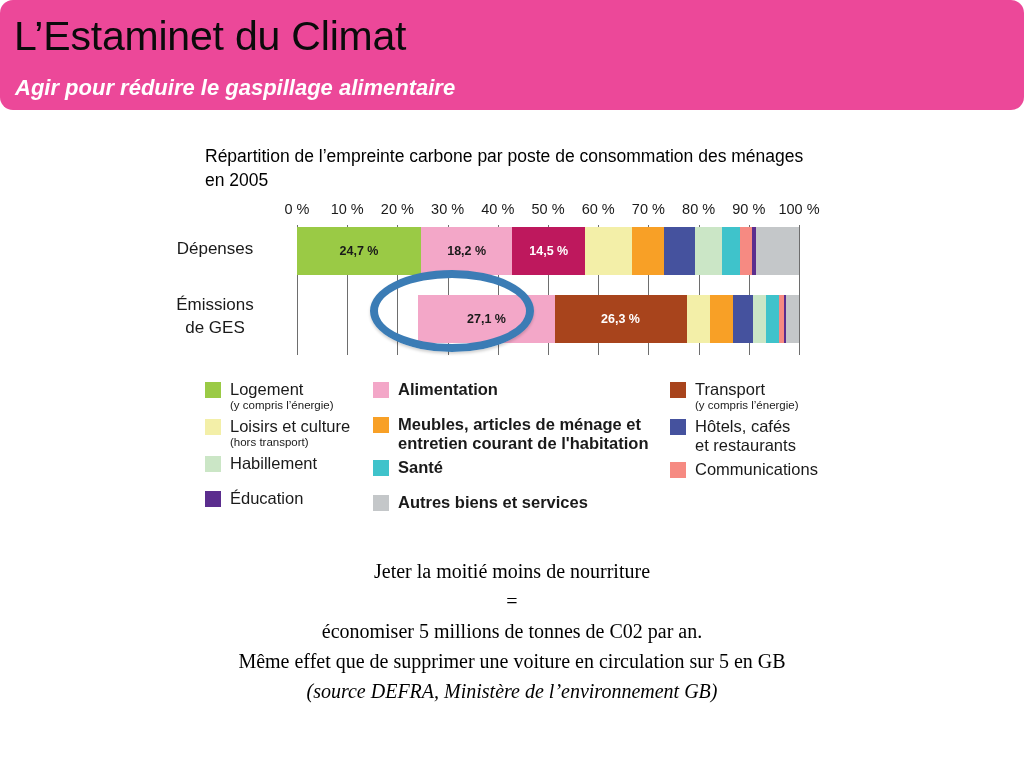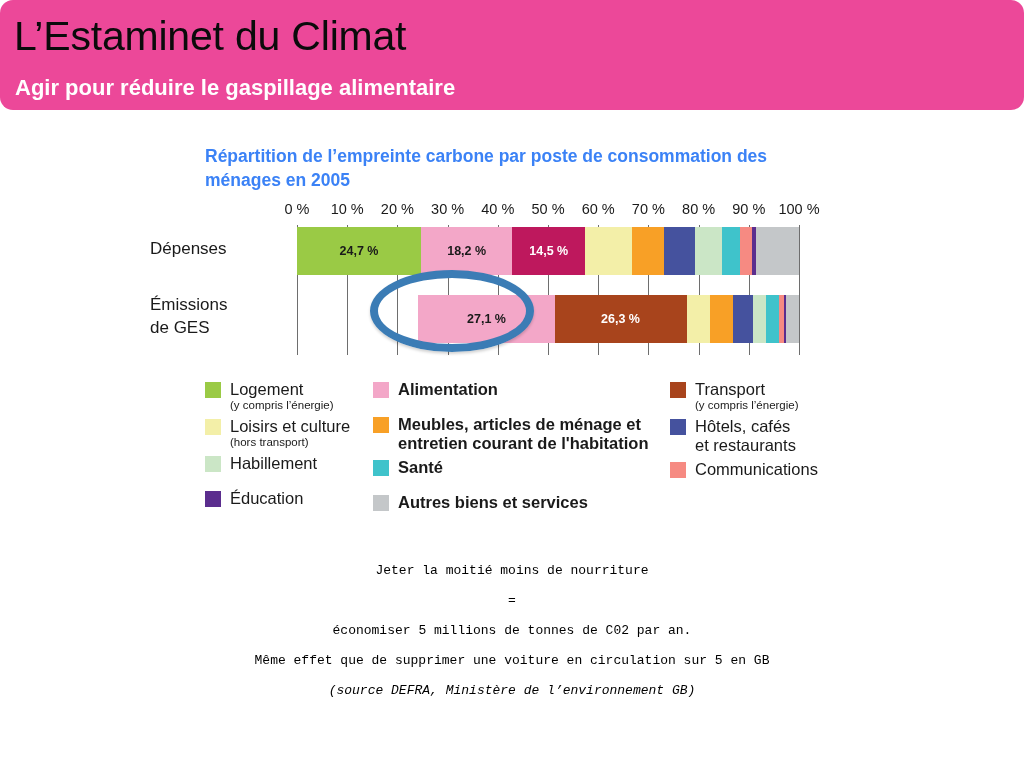--- a/index.html
+++ b/index.html
@@ -60,21 +60,21 @@
   #bar-row-depenses{top:2px;padding-left:43px;}
   #bar-row-ges{top:70px;}
   .seg{position:absolute;top:0;height:48px;}
   .seg-label{
     position:absolute;top:50%;left:50%;
     transform:translate(-50%,-50%);
     font-size:12.5px;white-space:nowrap;font-weight:600;
   }
 
   .row-label{
-    position:absolute;text-align:left;
+    position:absolute;text-align:center;
     font-size:17px;color:#1a1a1a;line-height:23px;
   }
   #row-label-depenses{left:150px;top:107px;width:130px;}
   #row-label-ges{left:150px;top:163px;width:130px;}
 
   
   #highlight-ellipse{
     position:absolute;left:370px;top:140px;
     width:164px;height:82px;
     border:8px solid #3b7cb5;border-radius:50%;
@@ -101,36 +101,36 @@
   .legend-sub{
     font-size:11.5px;color:#1a1a1a;line-height:13px;
   }
 
   
   #caption{
     position:absolute;left:0;top:556px;width:1024px;
     text-align:center;
   }
   .cap-line{
-    font-size:13px;color:#000000;line-height:30px;
-    font-family:Liberation Mono, monospace;
+    font-size:20px;color:#000000;line-height:30px;
+    font-family:Liberation Serif, serif;
   }
   .cap-line.italic{font-style:italic;}
 </style>
 </head>
 <body>
 
 <div id="header" style="background: #ec4899; border-radius: 13px;">
   <div id="header-title" style="color: rgb(11, 11, 11);">L’Estaminet du Climat</div>
-  <div id="header-subtitle" style="color: rgb(255, 255, 255);">Agir pour réduire le gaspillage alimentaire</div>
+  <div id="header-subtitle" style="color: rgb(255, 255, 255); font-style: italic;">Agir pour réduire le gaspillage alimentaire</div>
 </div>
 
 <div id="figure">
 
-  <div id="chart-title" style="color: #3b82f6; font-weight: bold;">Répartition de l’empreinte carbone par poste de consommation des ménages en 2005</div>
+  <div id="chart-title" style="color: #000000;">Répartition de l’empreinte carbone par poste de consommation des ménages en 2005</div>
 
   <div id="axis-ticklabels">
       <div class="tick-label" style="left: 21px;">0 %</div>
       <div class="tick-label" style="left: 71.2px;">10 %</div>
       <div class="tick-label" style="left: 121.4px;">20 %</div>
       <div class="tick-label" style="left: 171.6px;">30 %</div>
       <div class="tick-label" style="left: 221.8px;">40 %</div>
       <div class="tick-label" style="left: 272px;">50 %</div>
       <div class="tick-label" style="left: 322.2px;">60 %</div>
       <div class="tick-label" style="left: 372.4px;">70 %</div>

